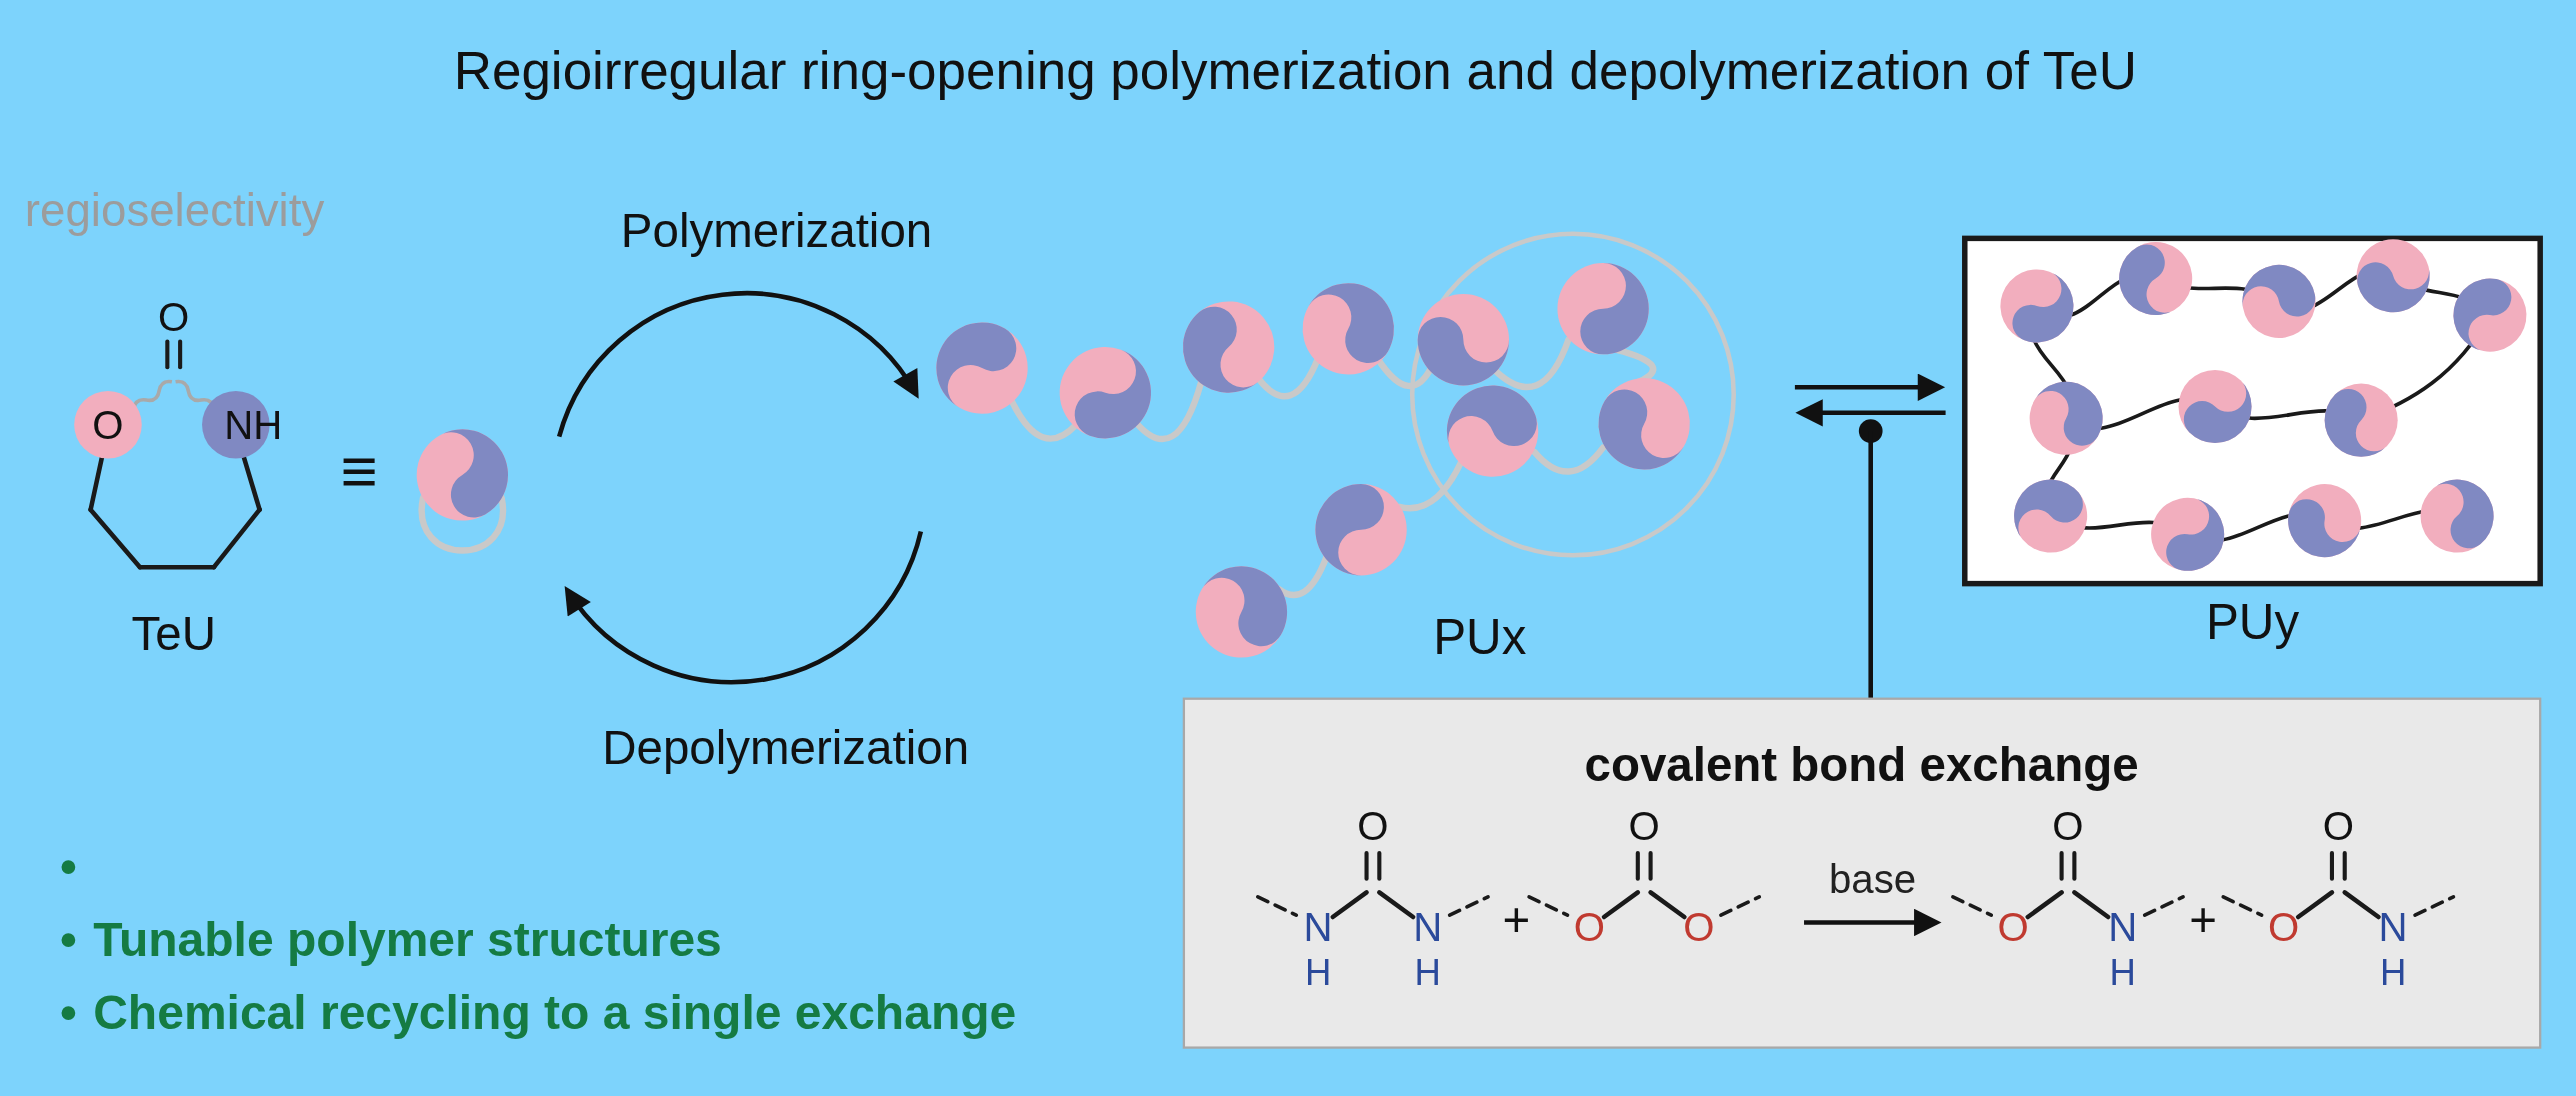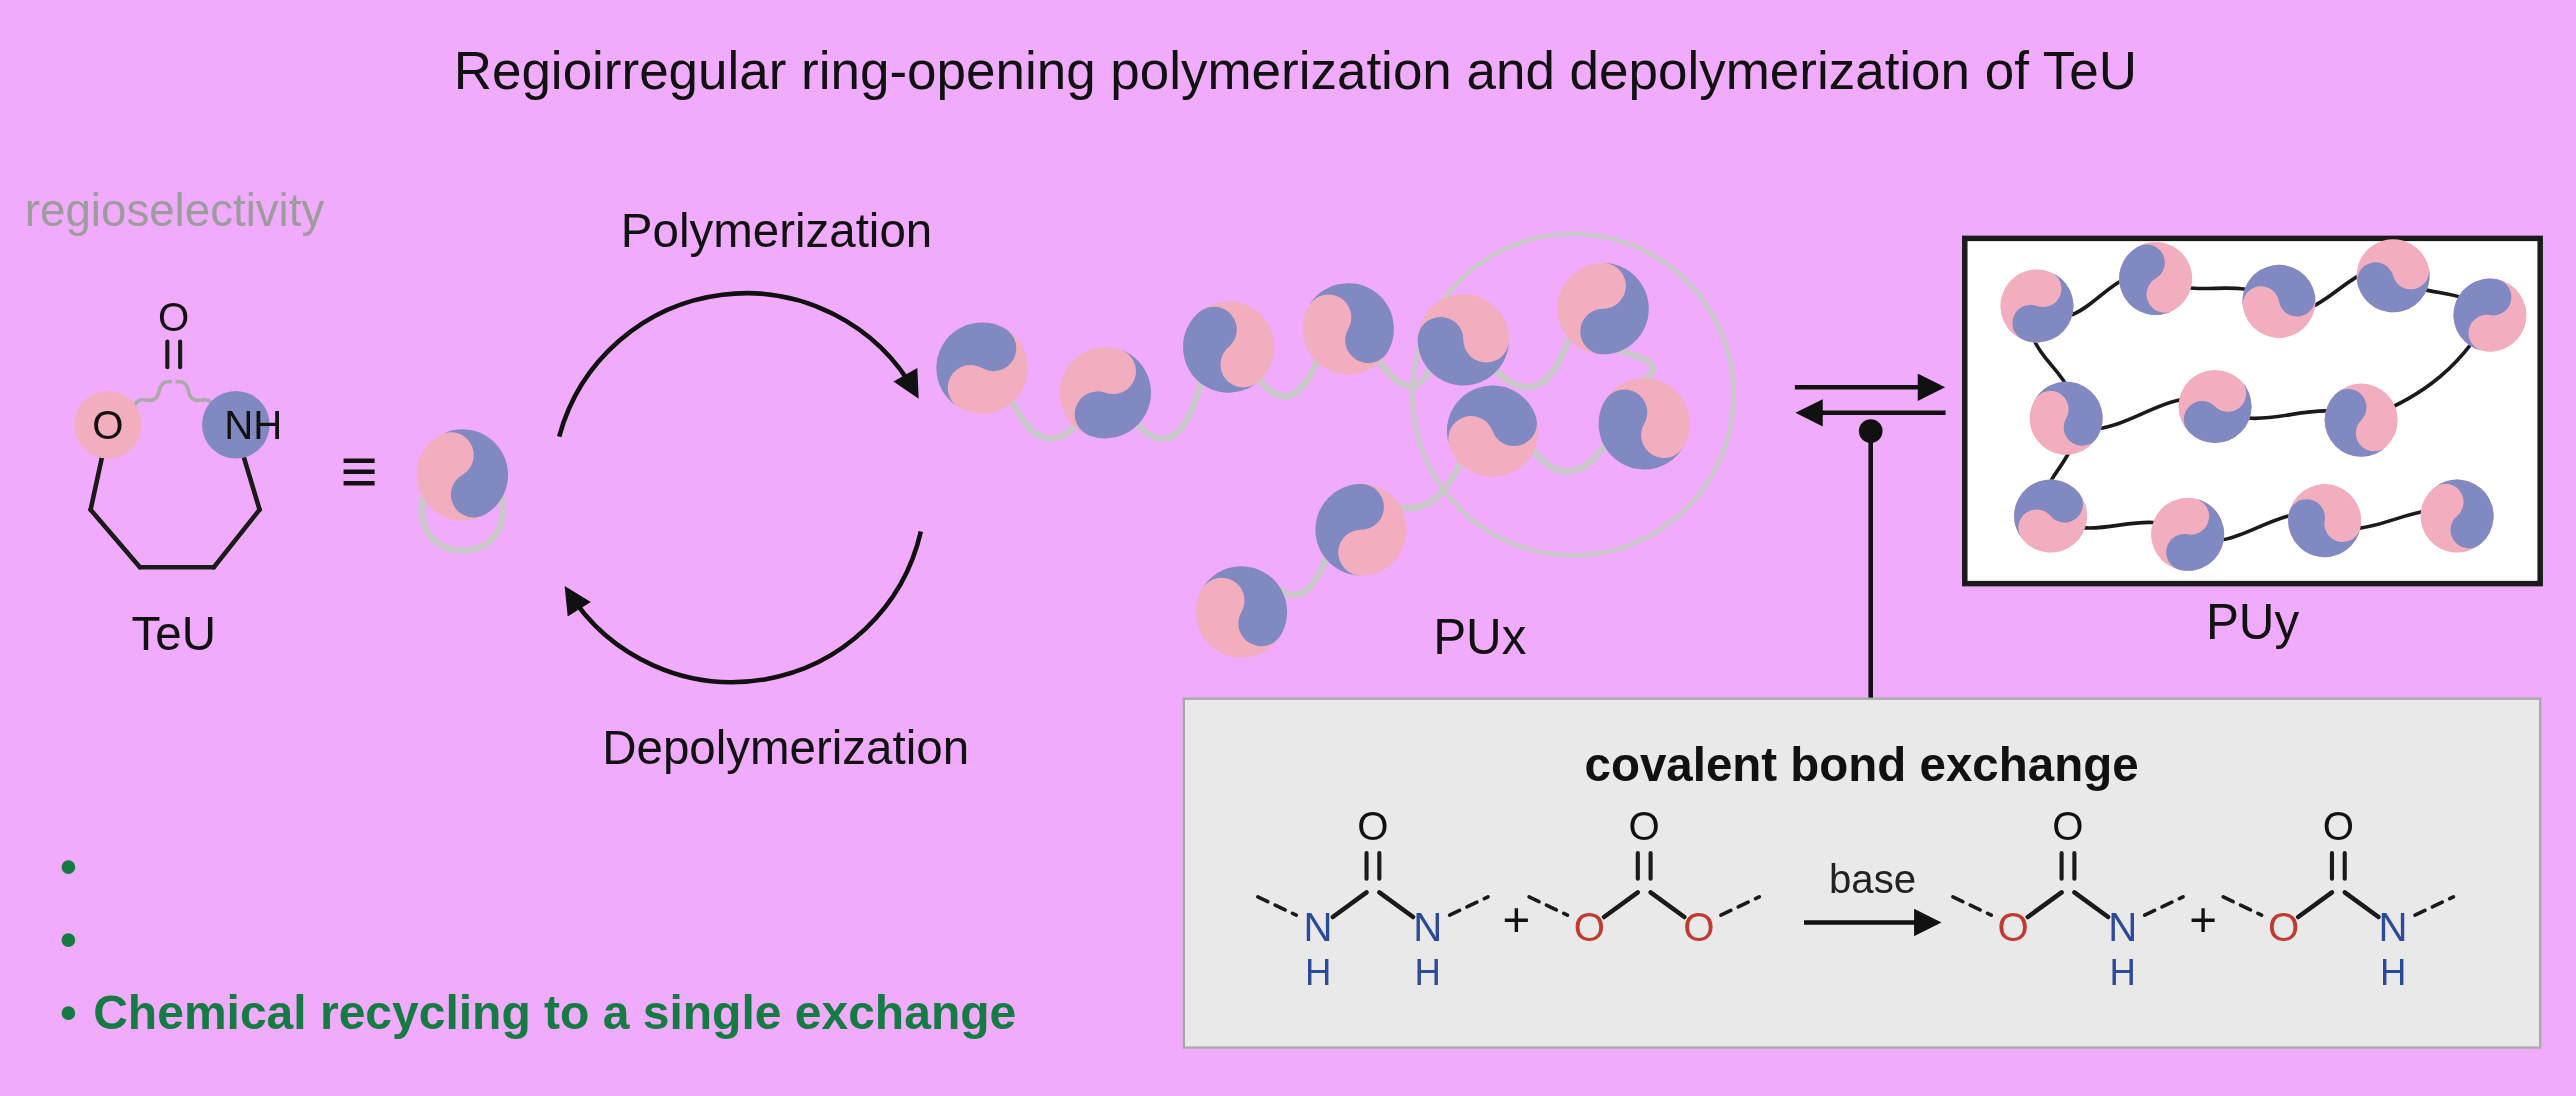--- a/index.html
+++ b/index.html
@@ -1,16 +1,16 @@
 <!DOCTYPE html>
 <html style="--pink: #F2AEBE; --blue-purple: #8089C2; --green: #157B43; --gray-text: #9C9C9C; --light-gray: #C9C9C9; --nitrogen-blue: #2B4A9B; --oxygen-red: #C03A30; --exchange-bg: #E9E9E9;font-size:14.6px"><head>
 <meta charset="utf-8">
 <style>
   html,body{margin:0;padding:0;background:#fff;}
-  .canvas{position:relative;width:2576px;height:1096px;background:#f0abfc;overflow:hidden;
+  .canvas{position:relative;width:2576px;height:1096px;background:#7dd3fc;overflow:hidden;
           font-family:"Liberation Sans",sans-serif;text-align:right;}
   svg text{font-family:"Liberation Sans",sans-serif;fill:#111;}
   .t-title{font-size:58px;}
   .t-gray{font-size:50px;fill:var(--gray-text,#9C9C9C);}
   .t-label{font-size:52px;}
   .t-big{font-size:54px;}
   .t-bold{font-weight:bold;}
   .t-atom{font-size:44px;}
   .t-atom-h{font-size:40px;}
   .t-plus{font-size:52px;}
@@ -213,20 +213,21 @@
   </g>
 </svg>
 
 
 <div class="bullets">
   <div class="bullet-row">
     <span>•</span>
   </div>
   <div class="bullet-row">
     <span>•</span>
+    <span>Tunable polymer structures</span>
   </div>
   <div class="bullet-row">
     <span>•</span>
     <span>Chemical recycling to a single exchange</span>
   </div>
 </div>
 
 </div>
 
 

